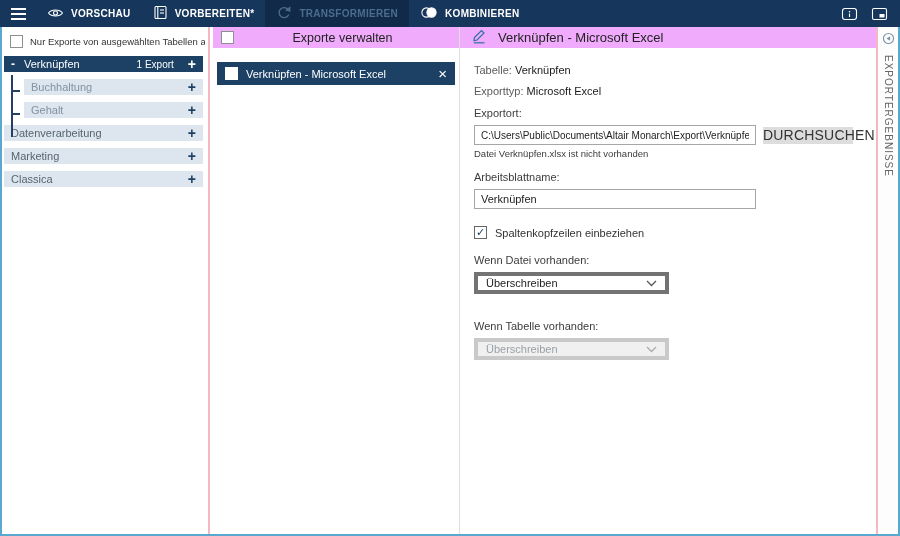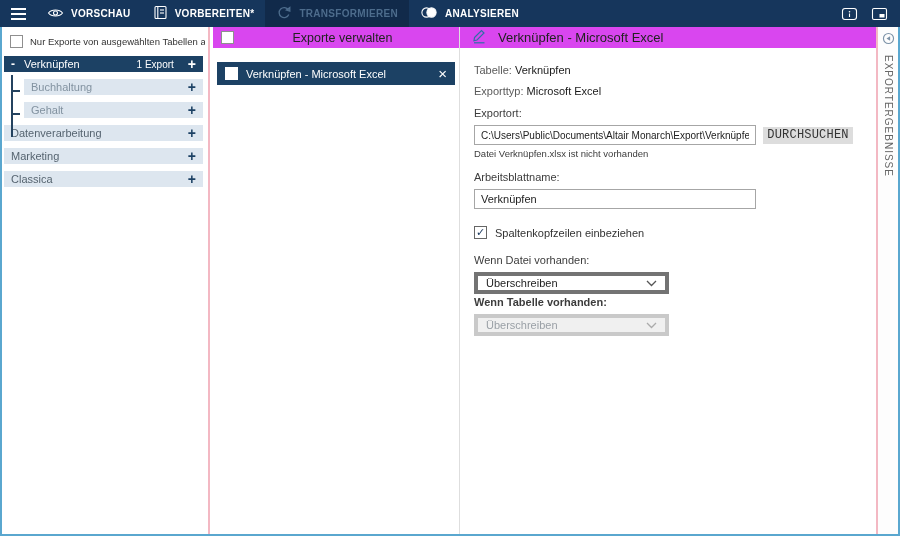--- a/index.html
+++ b/index.html
@@ -47,30 +47,30 @@
   .srow .badge + .plus { margin-left:8px; }
   .srow .collapse { font-size:12px; font-weight:bold; line-height:1; width:7px; }
   .tree-children { position:relative; padding-left:20px; }
   .tree-children .vline { position:absolute; left:9px; top:-4px; width:2px; height:62px; background:#24425f; }
   .tree-children .stub1 { position:absolute; left:9px; top:11px; width:9px; height:2px; background:#24425f; }
   .tree-children .stub2 { position:absolute; left:9px; top:34px; width:9px; height:2px; background:#24425f; }
   .tree-children .srow { color:#8292a0; }
 
   
   .manage { width:246px; display:flex; flex-direction:column; background:#fff; }
-  .phead { height:21px; background:#d946ef; display:flex; align-items:center; padding:4px 8px; flex:0 0 auto; }
+  .phead { height:21px; background:#f0abfc; display:flex; align-items:center; padding:4px 8px; flex:0 0 auto; }
   .phead .ptitle { flex:1; text-align:center; font-size:12.5px; color:#222; }
   .mlist { flex:1; padding:14px 4px 0 4px; }
   .export-item { height:23px; background:#1c4164; color:#fff; display:flex; align-items:center;
                  gap:8px; padding:0 8px; font-size:11px; cursor:pointer; }
   .export-item .cb { border-color:#fff; }
   .export-item .close { margin-left:auto; font-size:15px; line-height:1; cursor:pointer; }
   .mfoot { display:flex; gap:11px; padding:0 5px 4px 5px; }
-  .btn { height:17px; background:#dddddd; border:none; color:#333; font-size:12px;
-         font-family:Liberation Mono, monospace; letter-spacing:.2px; cursor:pointer; }
+  .btn { height:17px; background:#dddddd; border:none; color:#333; font-size:14px;
+         font-family:Liberation Sans, sans-serif; letter-spacing:.2px; cursor:pointer; }
   .btn.disabled { background:#eaeaea; color:#bcbcbc; cursor:default; }
   .btn-all { width:104px; }
   .btn-marked { width:131px; }
 
   
   .detail { flex:1; display:flex; flex-direction:column; background:#fff; }
   .detail .phead { justify-content:flex-start; gap:10px; padding-left:11px; }
   .detail .dtitle { font-size:13px; color:#222; }
   .dbody { flex:1; padding:16px 14px 0 14px; font-size:11px; color:#333; }
   .info-row { margin-bottom:9px; }
@@ -134,21 +134,21 @@
       </svg></span>
     <span>TRANSFORMIEREN</span>
   </div>
 
   <div class="tab">
     <span>
       <svg width="18" height="15" viewBox="0 0 18 15" fill="none" stroke="#fff" stroke-width="1.1">
         <circle cx="6.5" cy="7.5" r="4.6"></circle>
         <circle cx="11.5" cy="7.5" r="4.6" fill="#fff"></circle>
       </svg></span>
-    <span>ANALYSIEREN</span>
+    <span>KOMBINIEREN</span>
   </div>
 
 
 
   <div class="tb-spacer"></div>
 
   <div class="tb-icons">
     <div class="icon-btn">
       <svg width="17" height="16" viewBox="0 0 17 16" fill="none" stroke="#fff" stroke-width="1.1">
         <rect x="1.5" y="2.5" width="14" height="11" rx="2.5"></rect>
@@ -266,21 +266,21 @@
 
       <div class="flabel" style="margin-top:15px;">Wenn Datei vorhanden:</div>
       <div class="select">
         <span>Überschreiben</span>
         <span>
           <svg width="11" height="7" viewBox="0 0 11 7" fill="none" stroke="#555" stroke-width="1.3">
             <polyline points="1,1 5.5,5.5 10,1"></polyline>
           </svg></span>
       </div>
 
-      <div class="flabel" style="margin-top:2px;font-weight:bold;">Wenn Tabelle vorhanden:</div>
+      <div class="flabel" style="margin-top:26px;">Wenn Tabelle vorhanden:</div>
       <div class="select disabled">
         <span>Überschreiben</span>
         <span>
           <svg width="11" height="7" viewBox="0 0 11 7" fill="none" stroke="#ababab" stroke-width="1.3">
             <polyline points="1,1 5.5,5.5 10,1"></polyline>
           </svg></span>
       </div>
     </div>
 
   </div>

